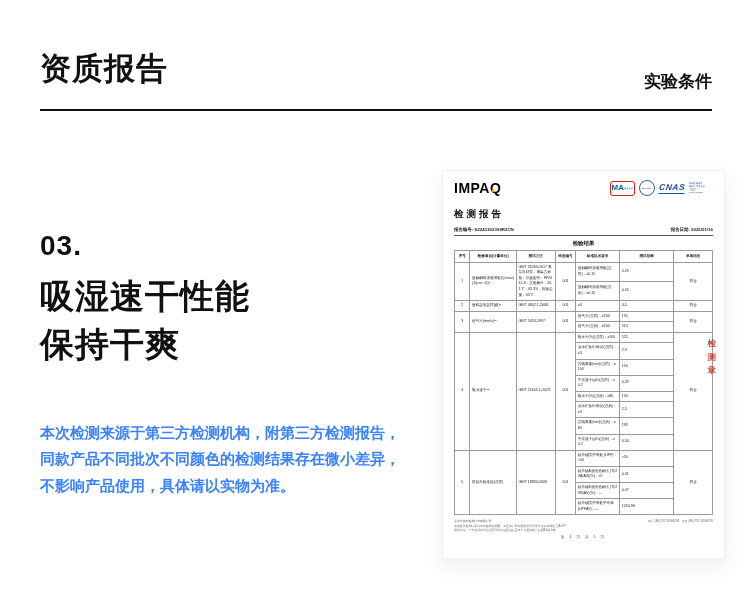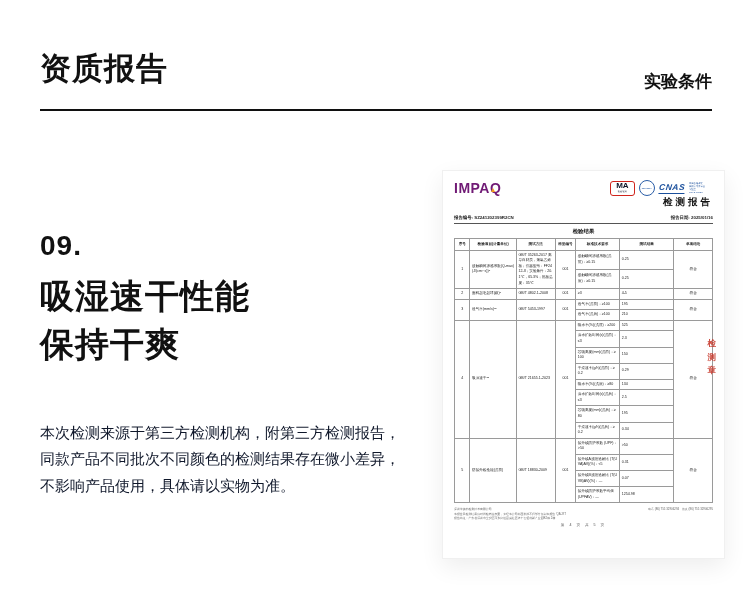--- a/index.html
+++ b/index.html
@@ -9,44 +9,44 @@
     font-family:"Liberation Sans","DejaVu Sans",sans-serif; color:#111;
   }
   
   .hdr-title { position:absolute; left:40px; top:48px; font-size:31px; font-weight:800; letter-spacing:1px; }
   .hdr-badge { position:absolute; right:38px; top:70px; font-size:17px; font-weight:700; }
   .hdr-rule  { position:absolute; left:40px; right:38px; top:109px; height:2px; background:#101010; }
 
   
   .sec-index { position:absolute; left:40px; top:230px; font-size:28px; font-weight:600; letter-spacing:1px; }
   .sec-head  { position:absolute; left:40px; top:272px; font-size:34px; font-weight:800; line-height:1.42; letter-spacing:1px; }
-  .sec-desc  { position:absolute; left:40px; top:420px; width:372px; font-size:15px; font-weight:400;
-               color:#0f172a; line-height:1.75; }
+  .sec-desc  { position:absolute; left:40px; top:420px; width:372px; font-size:15px; font-weight:700;
+               color:#3b82f6; line-height:1.75; }
 
   
   .card { position:absolute; left:442px; top:170px; width:283px; height:389px; background:#fff;
           border:1px solid #f0f0f0; box-shadow:0 8px 22px rgba(0,0,0,.07); padding:9px 11px 6px 11px; }
 
   .brand-row { display:flex; justify-content:space-between; align-items:flex-start; }
-  .impaq { position:relative; font-size:14px; font-weight:800; letter-spacing:.5px; color:#701a75; }
+  .impaq { position:relative; font-size:14px; font-weight:800; letter-spacing:.5px; color:#000000; }
   .impaq-tri { position:absolute; left:37px; top:8px; width:0; height:0;
                border-left:2.5px solid transparent; border-right:2.5px solid transparent;
                border-bottom:4.5px solid #f39c1b; }
   .certs { display:flex; gap:4px; align-items:center; }
-  .cma { width:25px; height:15px; border:1.4px solid #d0241c; border-radius:3px; display:flex; flex-direction:column;
-         align-items:center; color:#0f172a; }
+  .cma { width:25px; height:15px; border:1.4px solid #d0241c; border-radius:3px; display:flex; flex-direction:row;
+         align-items:center; justify-content:center; color:#0369a1; }
   .cma .mma { font-size:8px; font-weight:800; line-height:1; }
   .cma .sub { font-size:2px; line-height:1; letter-spacing:.3px; }
   .ilac { width:16px; height:16px; border:1.4px solid #2b5ea7; border-radius:50%; display:flex; align-items:center;
           justify-content:center; font-size:2.4px; color:#2b5ea7; text-align:center; font-weight:700; }
   .cnas { font-size:8.5px; font-weight:800; font-style:italic; color:#1a4f9c; letter-spacing:.5px;
           border-bottom:1px solid #1a4f9c; line-height:1.3; transform:skewX(-6deg); }
   .cnas-note { width:24px; font-size:2.3px; line-height:1.3; color:#1a4f9c; white-space:pre-line; }
 
-  .doc-title { text-align:right; font-size:9.5px; font-weight:800; letter-spacing:3px; margin-top:0; }
+  .doc-title { text-align:left; font-size:9.5px; font-weight:800; letter-spacing:3px; margin-top:12px; }
   .meta-row { display:flex; justify-content:space-between; margin-top:6px; padding-bottom:3px;
               border-bottom:.6px solid #555; font-size:4.4px; font-weight:700; color:#222; }
   .results-title { text-align:center; font-size:5.4px; font-weight:800; margin:4px 0 3px 0; }
 
   table.rpt { width:100%; border-collapse:collapse; table-layout:fixed; font-size:3.6px; color:#222; }
   .rpt th, .rpt td { border:.5px solid #9a9a9a; padding:2px 1.6px; line-height:1.55; word-break:break-all; }
   .rpt th { font-weight:700; text-align:center; padding:2.6px 1px; }
   .rpt td.c { text-align:center; }
   .rpt td.l { text-align:left; }
 
@@ -59,21 +59,21 @@
 </style>
 </head>
 <body>
 
 <div>
 
   <div class="hdr-title">资质报告</div>
   <div class="hdr-badge">实验条件</div>
   <div class="hdr-rule"></div>
 
-  <div class="sec-index">09.</div>
+  <div class="sec-index">03.</div>
   <div class="sec-head">
     <div>吸湿速干性能</div>
     <div>保持干爽</div>
   </div>
   <p class="sec-desc">本次检测来源于第三方检测机构，附第三方检测报告，同款产品不同批次不同颜色的检测结果存在微小差异，不影响产品使用，具体请以实物为准。</p>
 
   <div class="card">
 
     <div class="brand-row">
       <div class="impaq">

